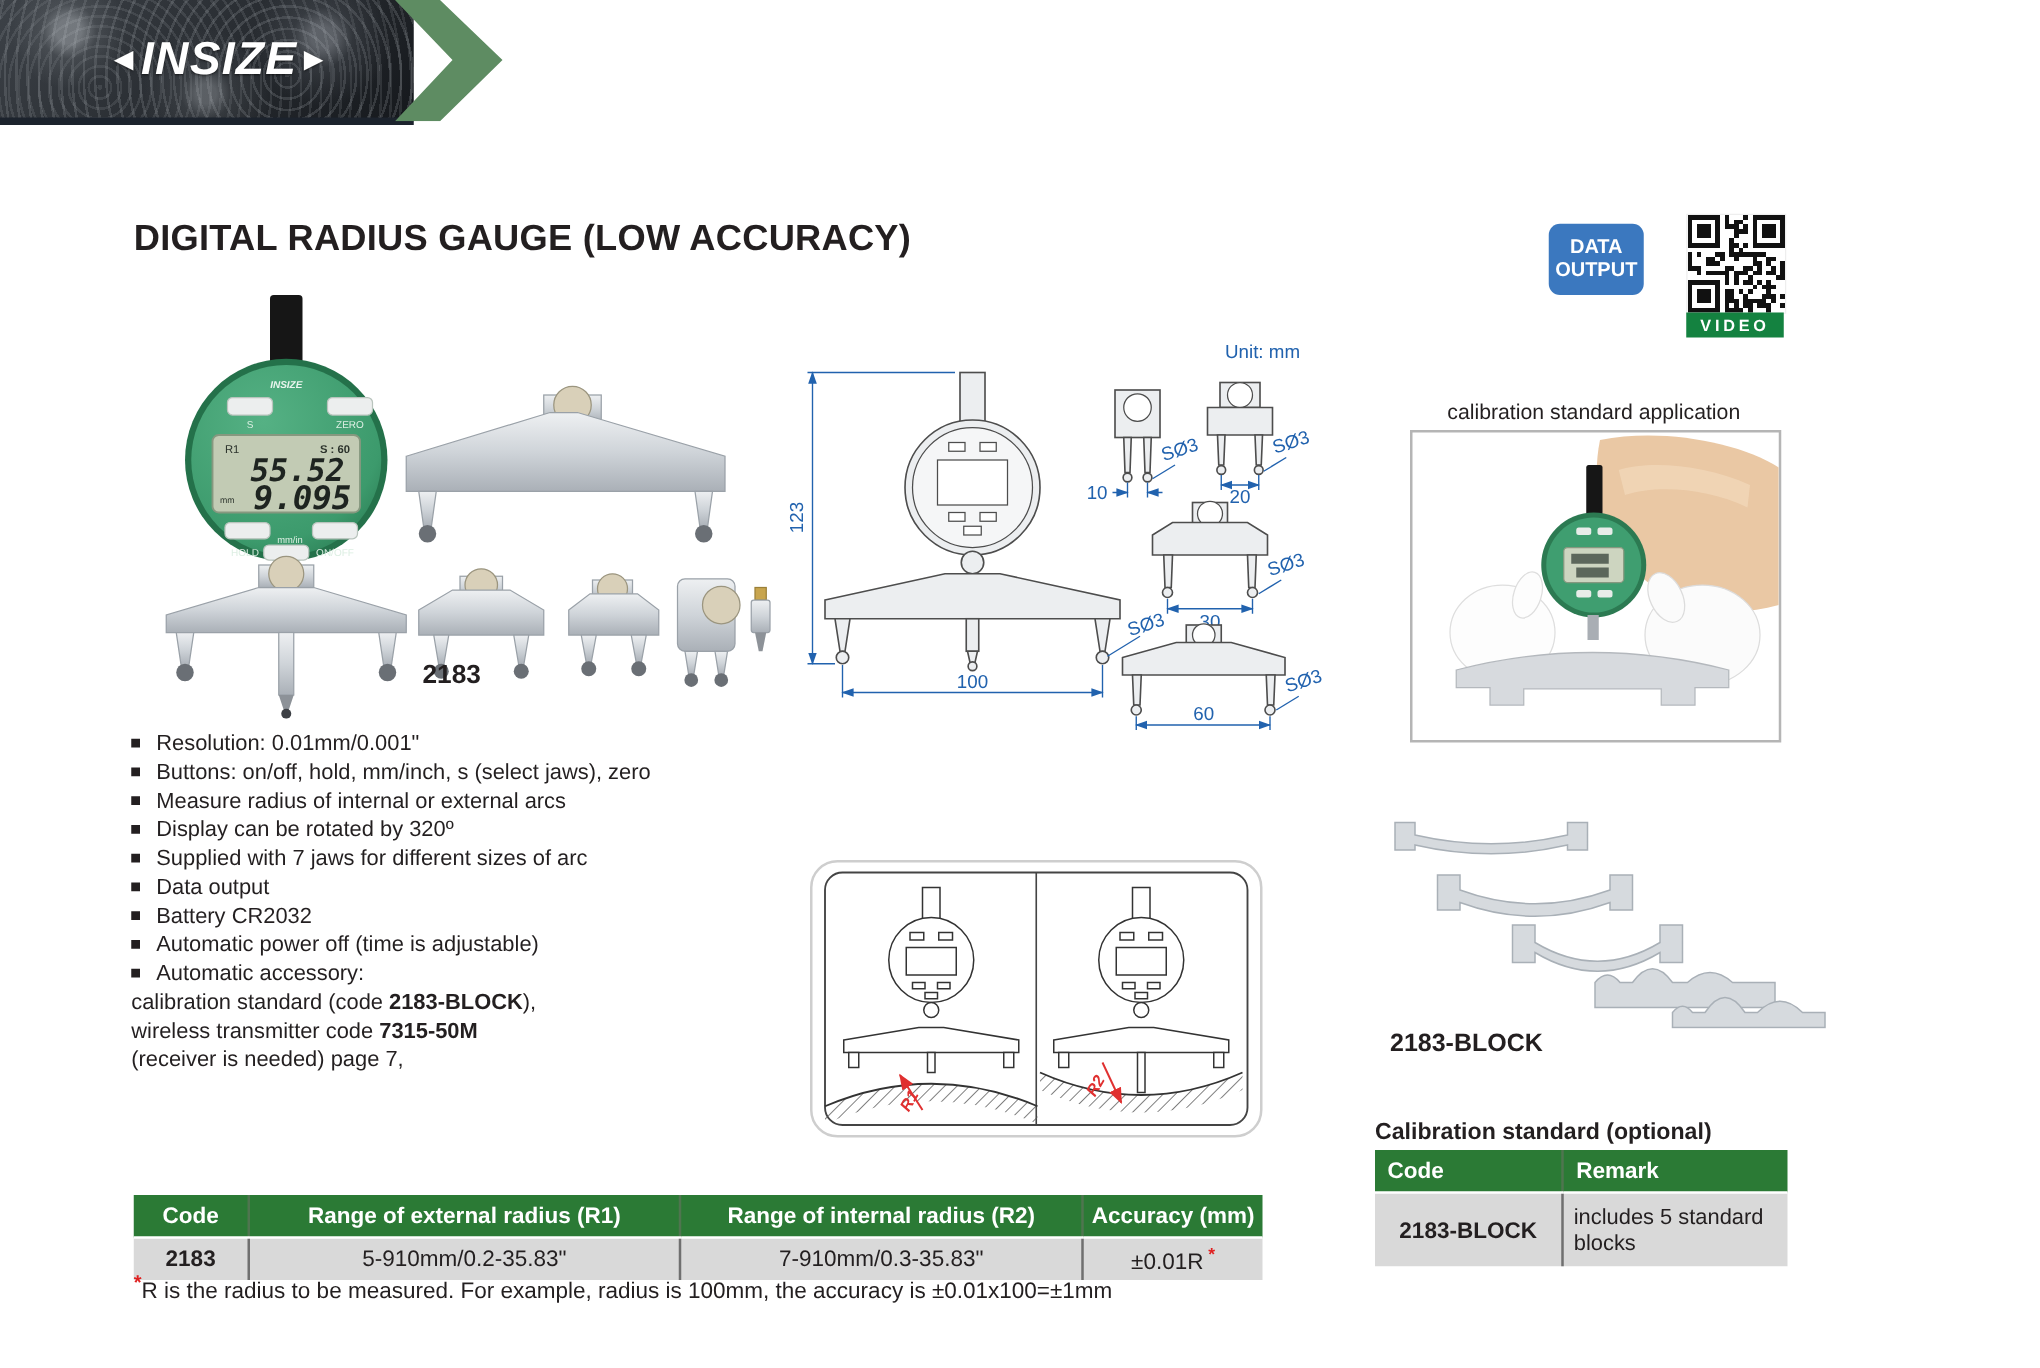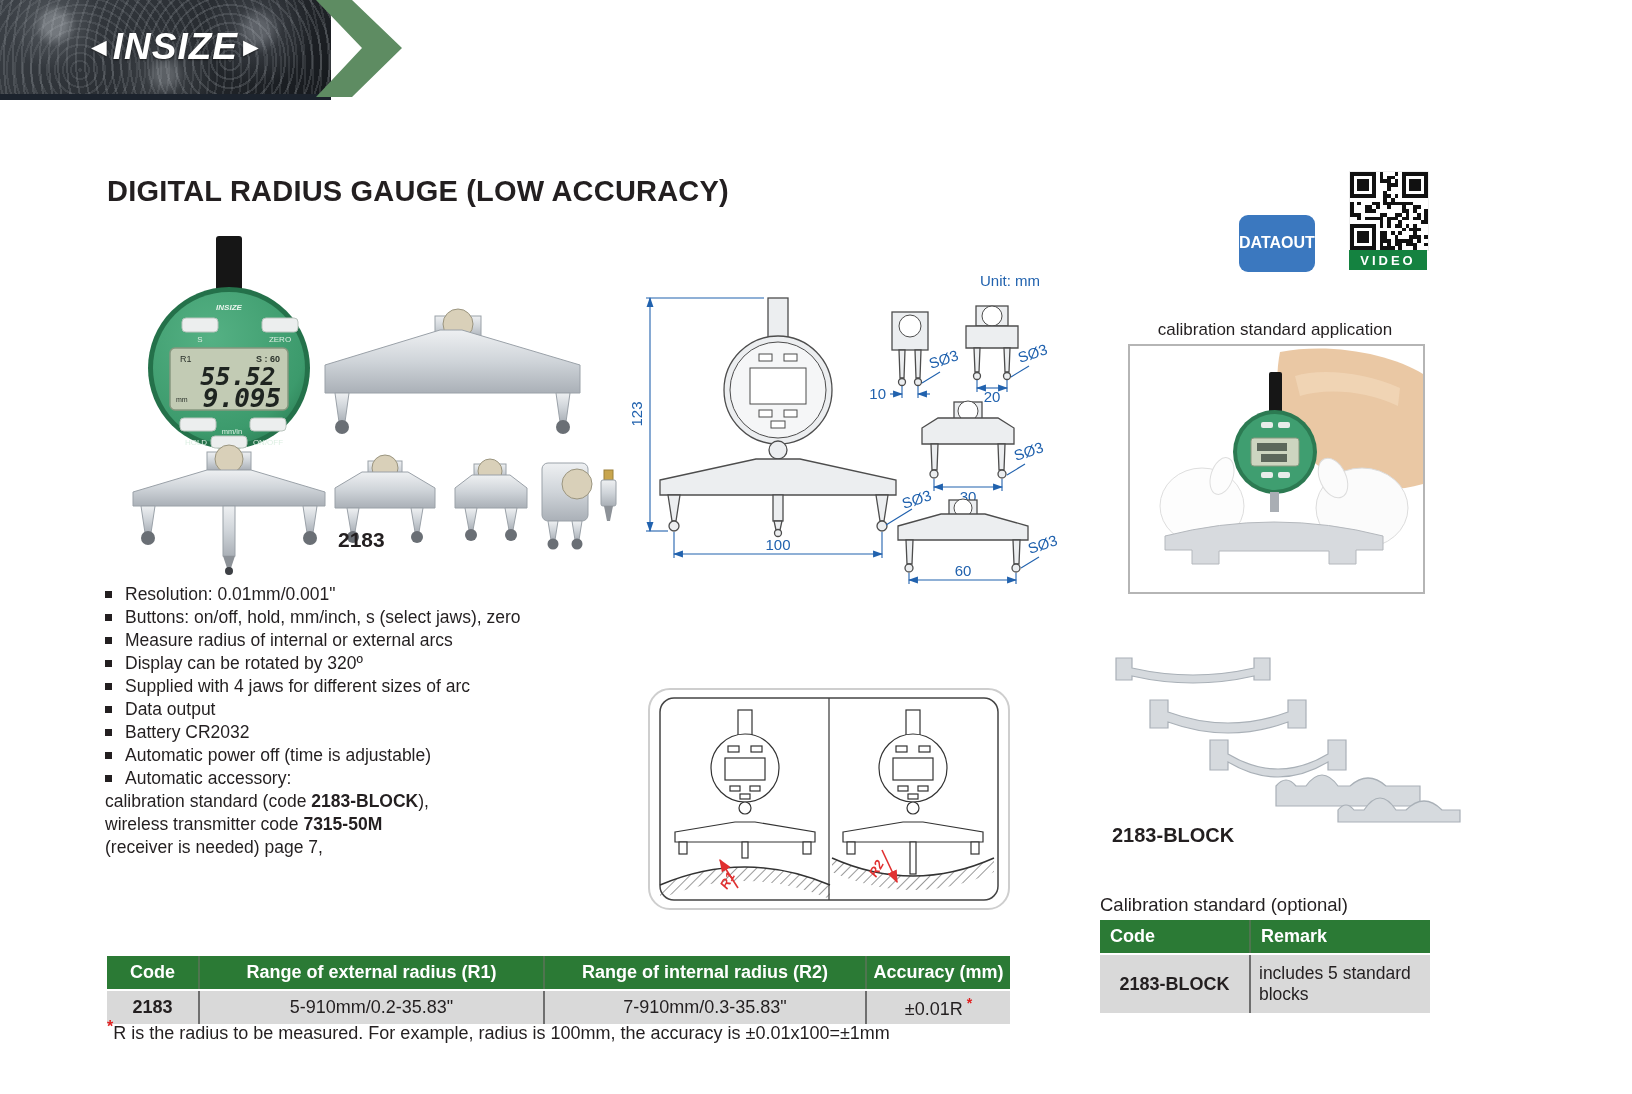--- a/index.html
+++ b/index.html
@@ -18,22 +18,22 @@
       linear-gradient(135deg,#3d4248 0%,#272b30 55%,#15181c 100%);}
   .hdr-strip{left:0;top:94px;width:331px;height:6px;background:#1c232d;}
   .hdr-logo{left:86px;top:26px;color:#fff;font-weight:bold;font-style:italic;
     font-size:37px;letter-spacing:1px;display:flex;align-items:center;text-shadow:0 1px 2px rgba(0,0,0,.6);}
   .hdr-logo .arrow{font-style:normal;font-size:26px;line-height:1;}
   .hdr-chevron{left:298px;top:0;width:108px;height:97px;}
 
   .page-title{left:107px;top:175px;font-size:29px;font-weight:bold;letter-spacing:.2px;}
 
   .badge-data{left:1239px;top:179px;width:76px;height:57px;background:#3b78bf;border-radius:9px;
-    color:#fff;font-weight:bold;font-size:16px;line-height:1.18;display:flex;flex-direction:row;
-    align-items:center;text-align:center;margin-top:36px;}
+    color:#fff;font-weight:bold;font-size:16px;line-height:1.18;display:flex;flex-direction:column;
+    align-items:center;justify-content:center;text-align:center;}
   .qr-wrap{left:1349px;top:171px;width:78px;height:78px;background:#fff;border:1px solid #eee;}
   .video-bar{left:1349px;top:250px;width:78px;height:20px;background:#148240;color:#fff;
     font-weight:bold;font-size:13px;letter-spacing:3px;display:flex;align-items:center;justify-content:center;}
 
   .code-label{left:338px;top:528px;font-size:21px;font-weight:bold;}
   .block-label{left:1112px;top:824px;font-size:20px;font-weight:bold;}
 
   .app-caption{left:1125px;top:320px;width:300px;text-align:center;font-size:17px;}
   .app-box{left:1128px;top:344px;width:293px;height:246px;border:2px solid #b5b5b5;background:#fff;}
 
@@ -55,21 +55,21 @@
   .spec-table th{background:#2b7a35;color:#fff;font-weight:bold;height:31px;text-align:center;
     border-bottom:2px solid #fff;}
   .spec-table th + th{border-left:2px solid #4f754f;}
   .spec-table td{background:#d9d9d9;height:31px;text-align:center;}
   .spec-table td + td{border-left:2px solid #6f6f6f;}
   .spec-table tr td:first-child{font-weight:bold;}
   .main-table-pos{left:107px;top:956px;}
   .footnote{left:107px;top:1018px;font-size:18px;}
   .footnote .red-mark{font-size:16px;}
 
-  .cal-heading{left:1100px;top:894px;font-size:18.5px;font-weight:normal;}
+  .cal-heading{left:1100px;top:894px;font-size:18.5px;font-weight:bold;}
   .cal-table-pos{left:1100px;top:920px;}
   .cal-table{width:330px;font-size:18px;}
   .cal-table th{background:#2b7a35;color:#fff;font-weight:bold;height:33px;text-align:left;padding:0 10px;
     border-bottom:2px solid #fff;}
   .cal-table th + th{border-left:2px solid #4f754f;}
   .cal-table td{background:#d9d9d9;height:54px;}
   .cal-table td + td{border-left:2px solid #6f6f6f;text-align:left;padding:2px 8px;font-size:17.5px;line-height:1.2;}
   .cal-table tr td:first-child{font-weight:bold;text-align:center;}
 
   svg text{font-family:"Liberation Sans",sans-serif;}
@@ -467,21 +467,21 @@
         <li class="feature-item">
           <span class="bullet"></span>
           <span><span>Measure radius of internal or external arcs</span></span>
         </li>
         <li class="feature-item">
           <span class="bullet"></span>
           <span><span>Display can be rotated by 320º</span></span>
         </li>
         <li class="feature-item">
           <span class="bullet"></span>
-          <span><span>Supplied with 4 jaws for different sizes of arc</span></span>
+          <span><span>Supplied with 7 jaws for different sizes of arc</span></span>
         </li>
         <li class="feature-item">
           <span class="bullet"></span>
           <span><span>Data output</span></span>
         </li>
         <li class="feature-item">
           <span class="bullet"></span>
           <span><span>Battery CR2032</span></span>
         </li>
         <li class="feature-item">

